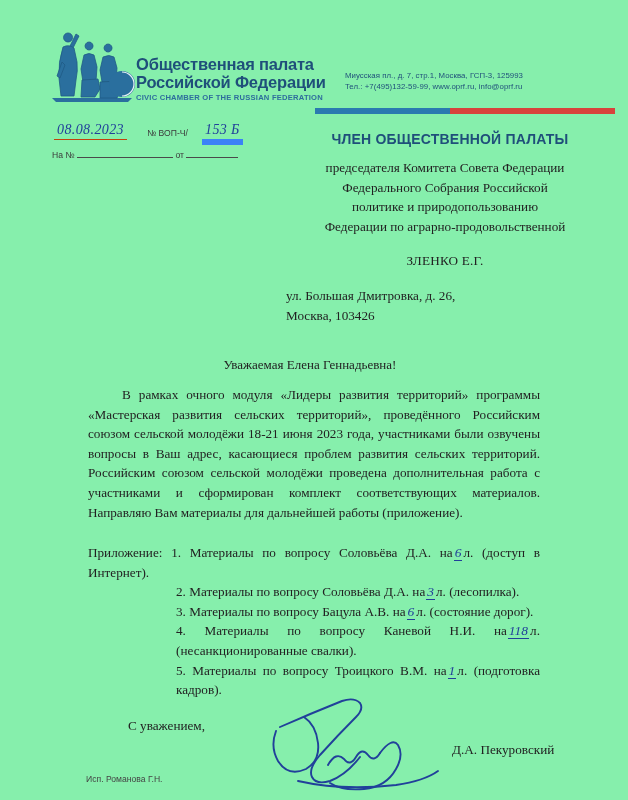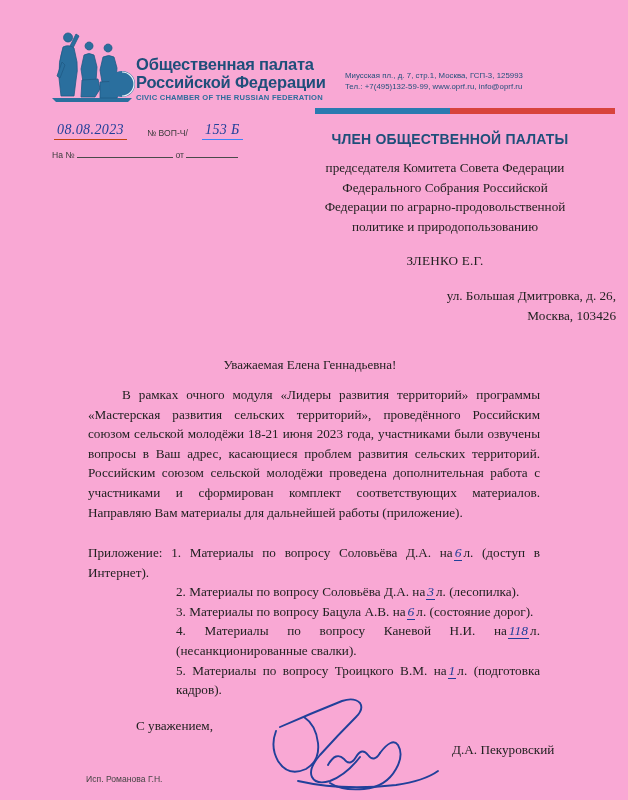--- a/index.html
+++ b/index.html
@@ -13,21 +13,21 @@
     height: 800px;
     font-family: "Liberation Serif", serif;
     color: #2b2b2b;
     position: relative;
     overflow: hidden;
   }
   .page {
     position: relative;
     width: 628px;
     height: 800px;
-    background: #f9a8d4;
+    background: #86efac;
   }
 
   
   .letterhead {
     position: absolute;
     left: 0; top: 0;
     width: 628px;
     height: 118px;
   }
   .emblem {
@@ -127,21 +127,21 @@
   }
   .reg-no-label {
     position: absolute;
     left: 97px; top: 6px;
     font-size: 8.6px;
     color: #3a3a3a;
   }
   .hand-regno {
     position: absolute;
     left: 152px; top: 0;
-    border-bottom: 1px solid #3b82f6;
+    border-bottom: 6px solid #3b82f6;
     padding: 0 3px 1px 3px;
   }
   .reg-line2 {
     position: absolute;
     left: 2px; top: 28px;
     font-family: "Liberation Sans", sans-serif;
     font-size: 8.6px;
     color: #3a3a3a;
     white-space: nowrap;
   }
@@ -177,24 +177,24 @@
     font-size: 13.2px;
     line-height: 19.5px;
     color: #222;
   }
   .addressee .name {
     margin-top: 15px;
     letter-spacing: 0.2px;
   }
   .addr-lines {
     position: absolute;
-    left: 296px;
+    left: 286px;
     top: 286px;
     width: 320px;
-    text-align: right;
+    text-align: left;
   }
   .addr-lines div {
     font-size: 13.2px;
     line-height: 19.5px;
     color: #222;
   }
 
   
   .salutation {
     position: absolute;
@@ -247,21 +247,21 @@
     color: #21409a;
     font-size: 13.5px;
     border-bottom: 1px solid #21409a;
     padding: 0 1px;
     margin: 0 1px;
   }
 
   
   .closing {
     position: absolute;
-    left: 136px;
+    left: 128px;
     top: 718px;
     font-size: 13.2px;
     color: #222;
   }
   .signer {
     position: absolute;
     left: 452px;
     top: 742px;
     font-size: 13.2px;
     color: #222;
@@ -345,22 +345,22 @@
       <span>от</span>
       <span class="rule rule-short"></span>
     </div>
   </div>
 
   <div class="member-title">ЧЛЕН ОБЩЕСТВЕННОЙ ПАЛАТЫ</div>
 
   <div class="addressee">
     <div>председателя Комитета Совета Федерации</div>
     <div>Федерального Собрания Российской</div>
+    <div>политике и природопользованию</div>
     <div>Федерации по аграрно-продовольственной</div>
-    <div>политике и природопользованию</div>
     <div class="name">ЗЛЕНКО Е.Г.</div>
   </div>
 
   <div class="addr-lines">
     <div>ул. Большая Дмитровка, д. 26,</div>
     <div>Москва, 103426</div>
   </div>
 
   <div class="salutation">Уважаемая Елена Геннадьевна!</div>
   <div class="body-text">В рамках очного модуля «Лидеры развития территорий» программы «Мастерская развития сельских территорий», проведённого Российским союзом сельской молодёжи 18-21 июня 2023 года, участниками были озвучены вопросы в Ваш адрес, касающиеся проблем развития сельских территорий. Российским союзом сельской молодёжи проведена дополнительная работа с участниками и сформирован комплект соответствующих материалов. Направляю Вам материалы для дальнейшей работы (приложение).</div>

